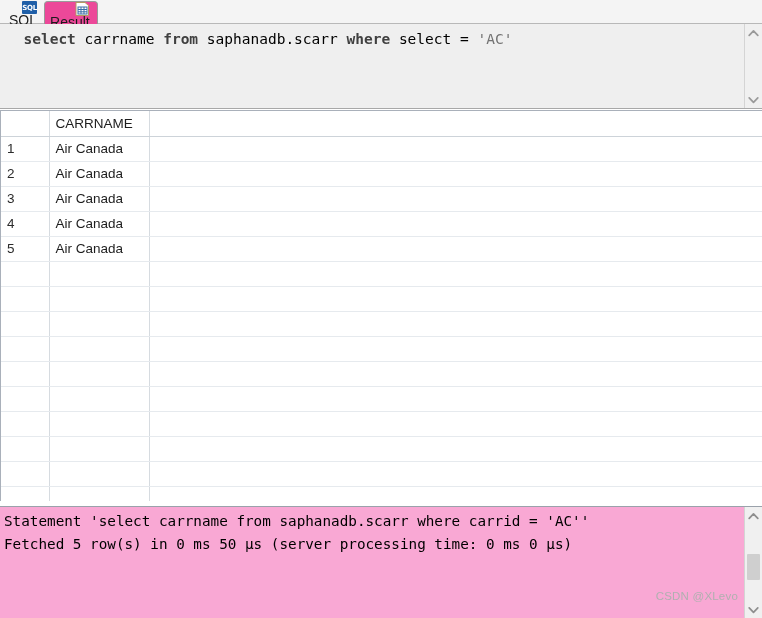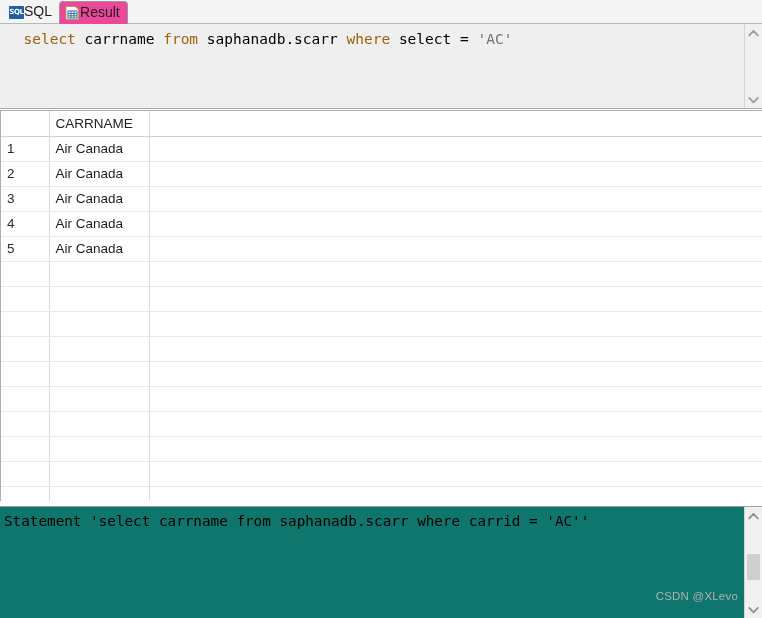--- a/index.html
+++ b/index.html
@@ -23,28 +23,29 @@
     background: #f4f4f4;
     display: flex;
     align-items: flex-end;
     padding-left: 4px;
     box-sizing: border-box;
     border-bottom: 1px solid #b8b8b8;
     position: relative;
   }
   .tab {
     display: flex;
-    align-items: center;
+    align-items: flex-end;
     height: 22px;
     padding: 0 7px 0 5px;
     box-sizing: border-box;
     font-size: 14px;
     color: #1c1c1c;
     white-space: nowrap;
     position: relative;
+    flex-direction: column;
   }
   .tab.inactive {
     background: transparent;
   }
   .tab.active {
     background: #ec4899;
     border: 1px solid #9a9a9a;
     border-bottom: none;
     border-top-left-radius: 4px;
     border-top-right-radius: 4px;
@@ -92,21 +93,21 @@
     background: #efefef;
   }
   .sql-line {
     font-family: "DejaVu Sans Mono", monospace;
     font-size: 14.5px;
     line-height: 18px;
     white-space: pre;
     color: #000000;
     letter-spacing: 0px;
   }
-  .kw { color: #a16207; font-weight: normal; }
+  .kw { color: #404040; font-weight: bold; }
   .str { color: #737373; margin-top: 15px; }
 
   
   .vscroll {
     width: 17px;
     flex: none;
     background: #f0f0f0;
     border-left: 1px solid #d4d4d4;
     display: flex;
     flex-direction: column;
@@ -182,21 +183,21 @@
   }
   .grid-table tr.headrow th.c-num-head { border-right: 1px solid #d6dbe0; }
 
   
   .msg-wrap {
     position: absolute;
     left: 0; top: 506px;
     width: 762px;
     height: 112px;
     box-sizing: border-box;
-    background: #0f766e;
+    background: #f9a8d4;
     border-top: 1px solid #9aa2ab;
     display: flex;
   }
   .msg-body {
     flex: 1 1 auto;
     padding: 3px 0 0 4px;
     box-sizing: border-box;
     overflow: hidden;
   }
   .msg-line {
@@ -358,20 +359,21 @@
             <td class="filler"></td>
           </tr>
       </tbody>
     </table>
   </div>
 </div>
 
 <div class="msg-wrap">
   <div class="msg-body">
     <div class="msg-line">Statement 'select carrname from saphanadb.scarr where carrid = 'AC''</div>
+    <div class="msg-line">Fetched 5 row(s) in 0 ms 50 µs (server processing time: 0 ms 0 µs)</div>
   </div>
   <div class="vscroll">
     <div class="arrow">
       <svg class="chev" width="11" height="8" viewBox="0 0 11 8" xmlns="http://www.w3.org/2000/svg">
         <path d="M1.2 6.4 L5.5 1.8 L9.8 6.4" fill="none" stroke="#8e8e8e" stroke-width="1.7" stroke-linecap="round" stroke-linejoin="round"></path>
       </svg>
     </div>
     <div class="track">
       <div class="thumb" style="top:30px; height:26px;"></div>
     </div>

